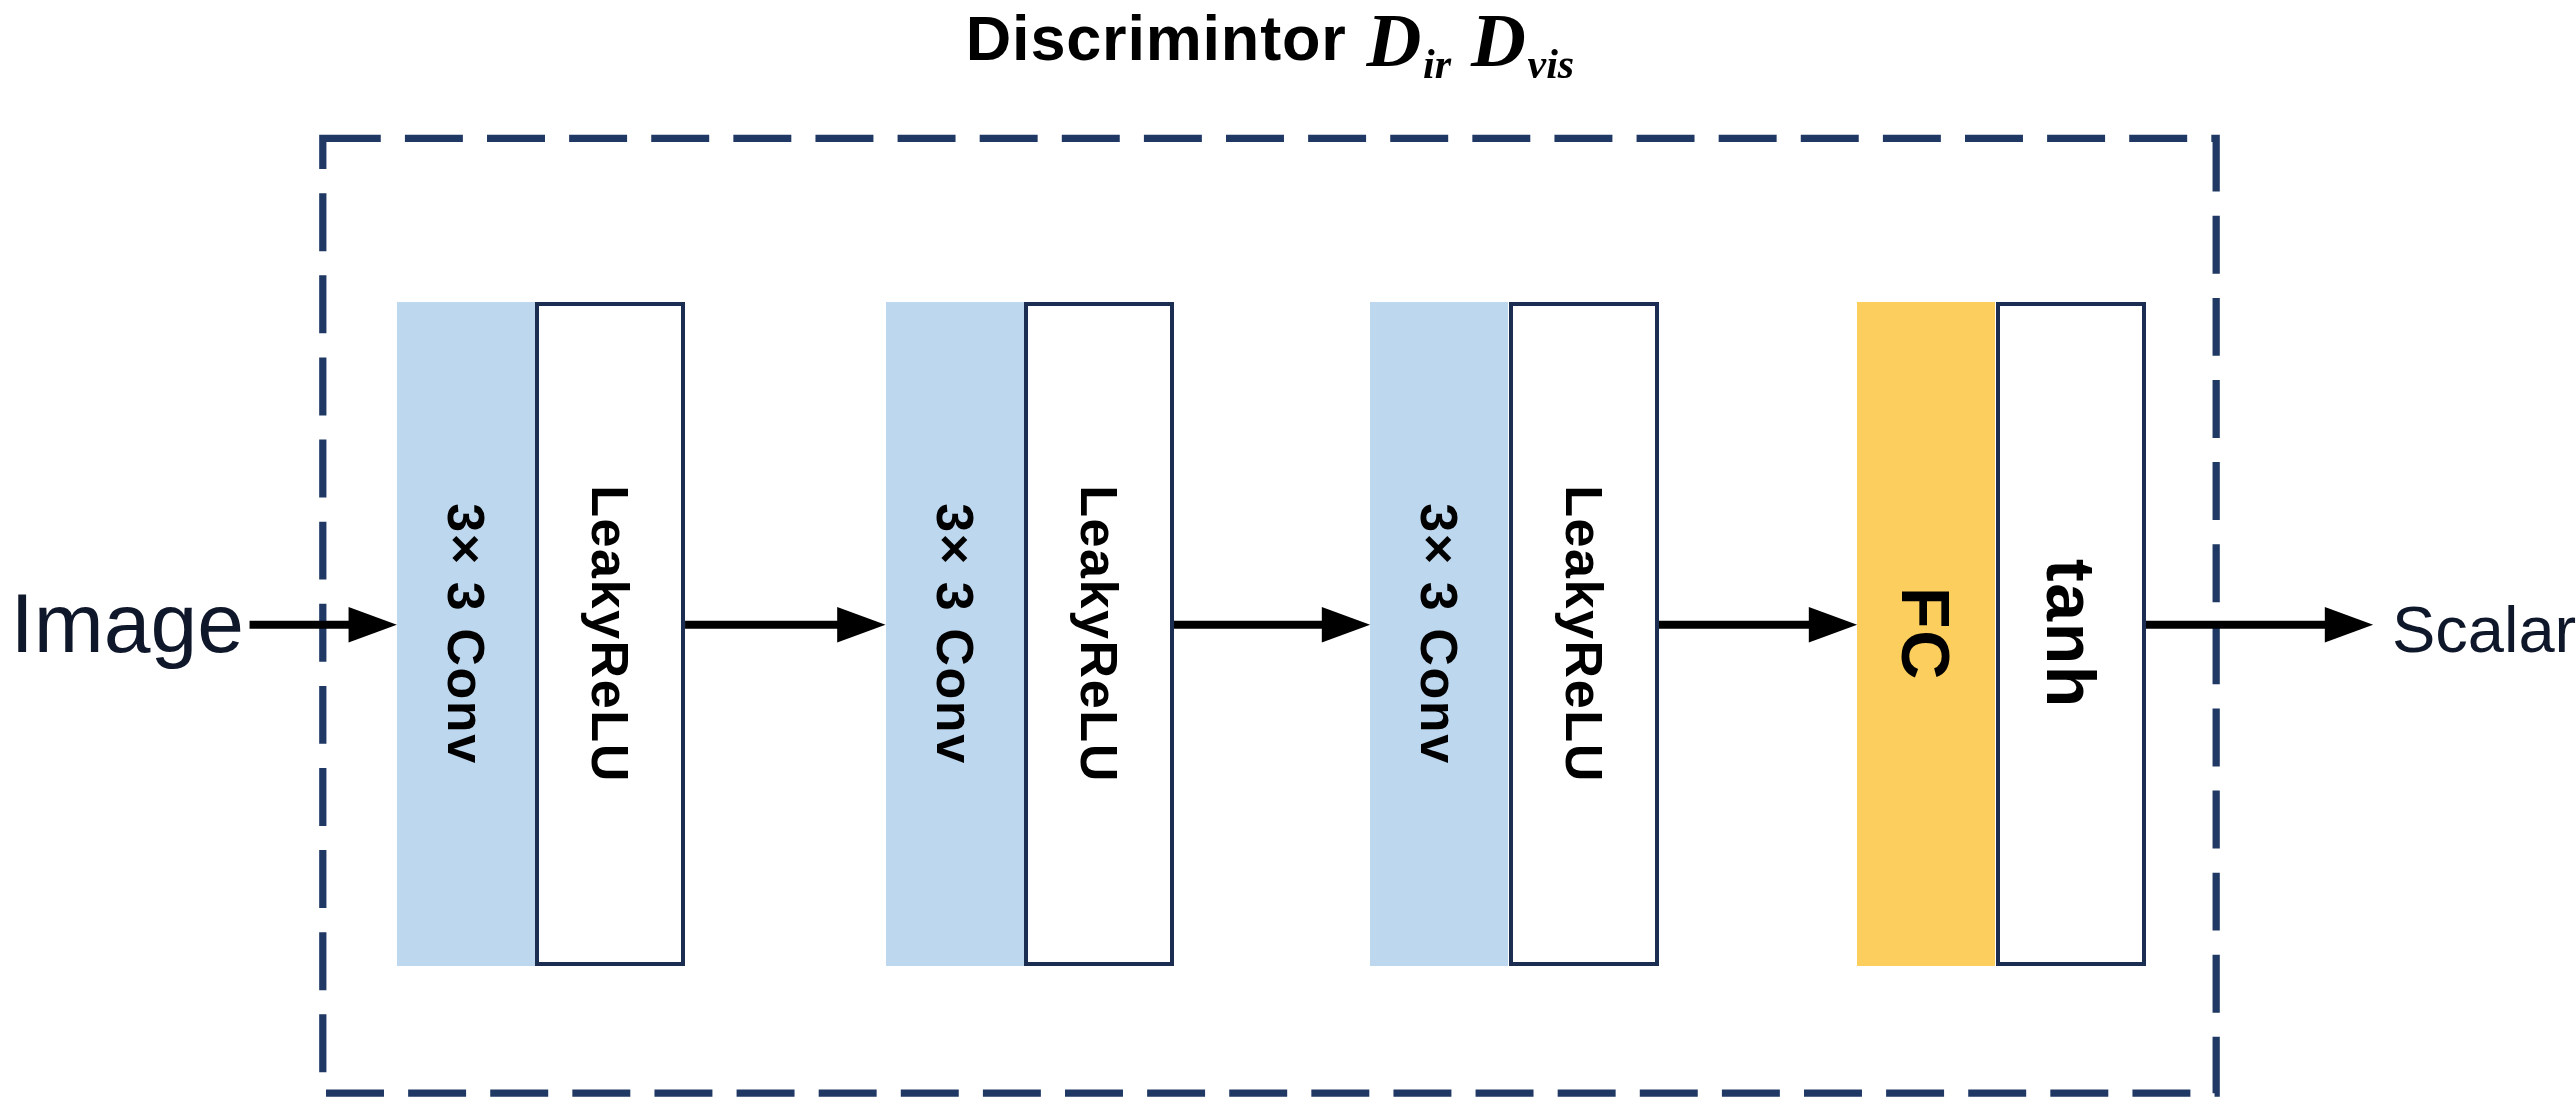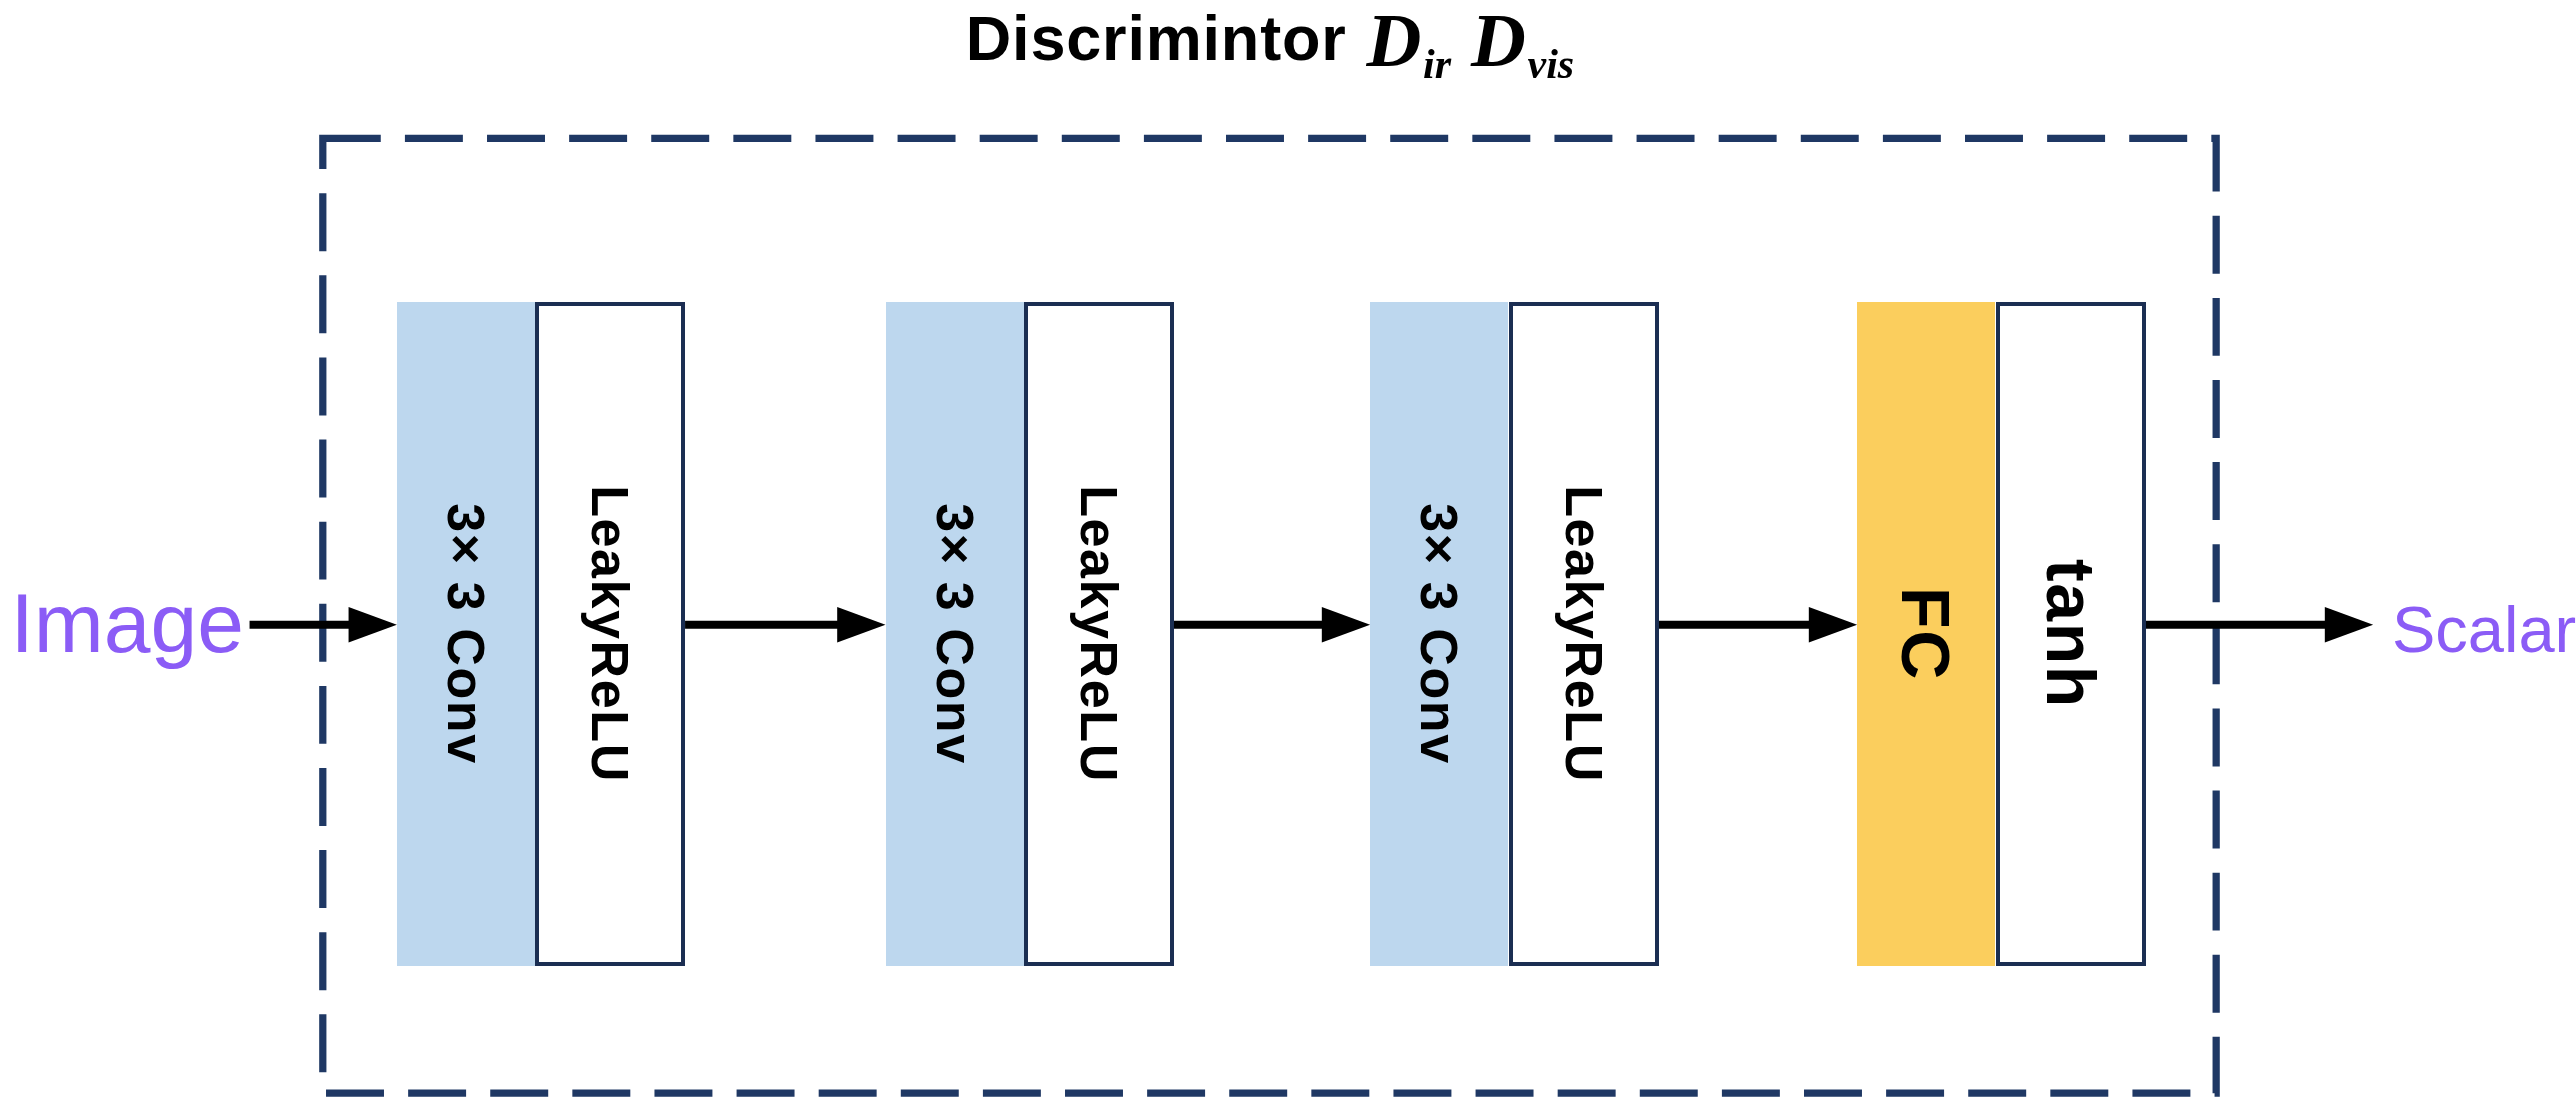--- a/index.html
+++ b/index.html
@@ -75,21 +75,21 @@
   }
   .conv-block  { width: 138px; background: #BDD7EE; }
   .act-block   { width: 150px; background: #ffffff; border: 4.8px solid #1B2E52; }
   .fc-block    { width: 138px; background: #FBCE5D; }
   .conv-block .vtext, .act-block .vtext { font-size: 52px; letter-spacing: 1.6px; }
   .fc-block .vtext, .tanh-text { font-size: 68px !important; letter-spacing: 1.6px; }
 
   
   .io-label {
     position: absolute;
-    color: #8b5cf6;
+    color: #0f172a;
     font-weight: 400;
     white-space: nowrap;
     line-height: 1;
   }
   #input-label  { left: 10.5px;   top: 581px; font-size: 84px; }
   #output-label { left: 2392px; top: 597px; font-size: 65px;  }
 </style>
 </head>
 <body>
 

